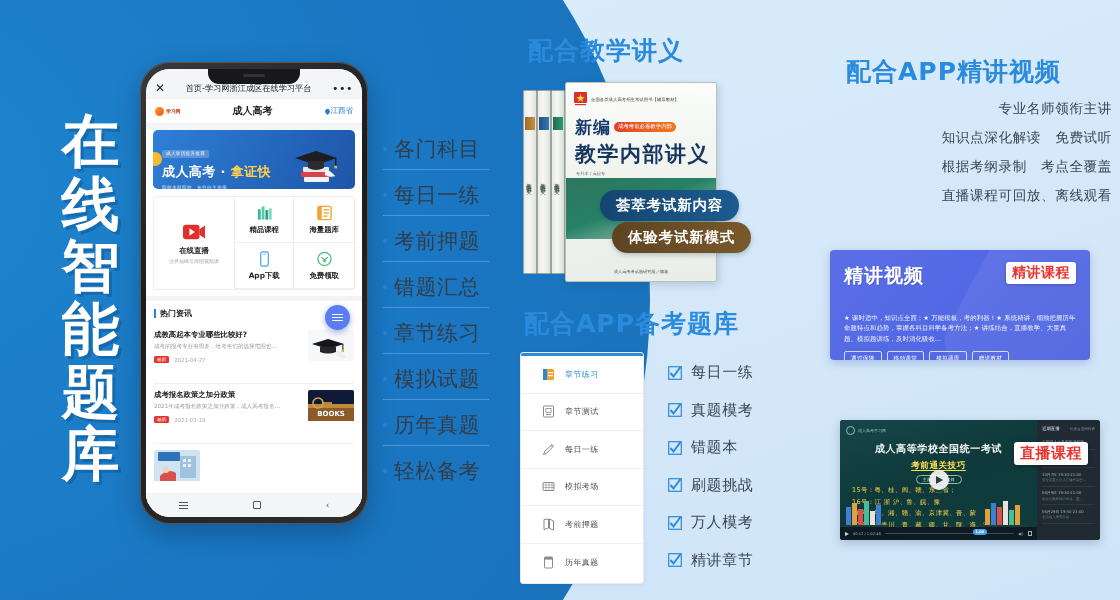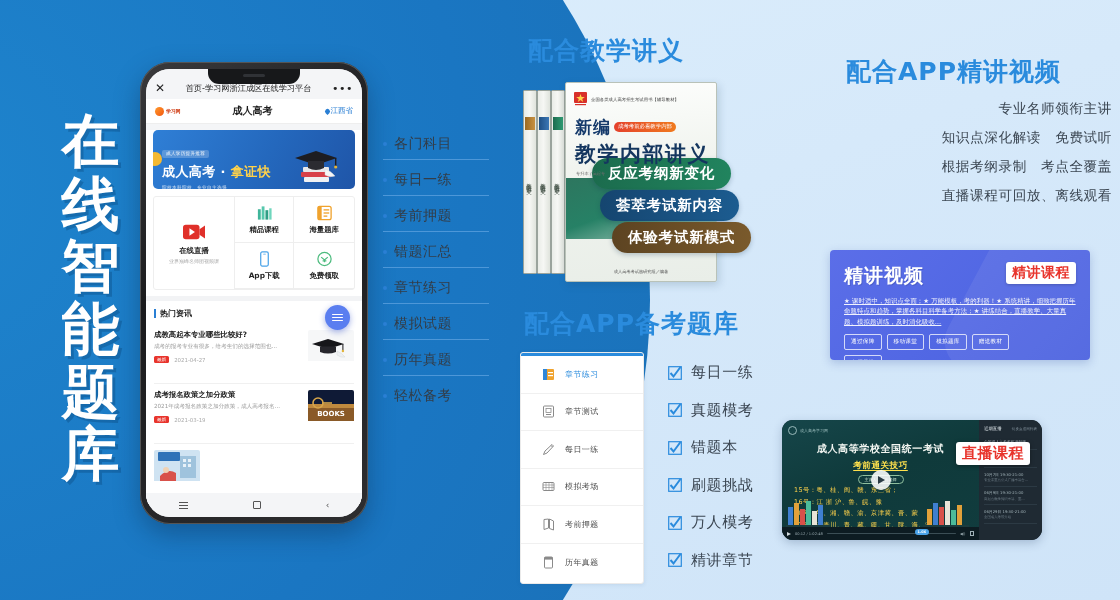--- a/index.html
+++ b/index.html
@@ -164,21 +164,21 @@
   .navln { width:9px; height:7px; border-top:1.3px solid #555; border-bottom:1.3px solid #555;
            position:relative;}
   .navln:after{content:"";position:absolute;left:0;top:2.3px;width:9px;height:1.3px;background:#555;}
 
   
   .feat-list { position:absolute; left: 383px; top: 135px; width: 106px; }
   .feat-item { padding: 0 0 6px 0; margin-bottom: 11px;
                border-bottom: 1.5px solid #4d97d8; display:flex; align-items:center; gap:7px;}
   .feat-item:last-child { border-bottom: none; margin-bottom: 0; }
   .fdot { width:4px; height:4px; border-radius:50%; background:#2a7fd4; flex:none;}
-  .feat-item .fl { font-size: 14px; color: #333d48; letter-spacing: .5px; }
+  .feat-item .fl { font-size: 21px; color: #333d48; letter-spacing: .5px; }
 
   
   .sec-h { position:absolute; color:#2a8bdd; font-size: 25px; font-weight: 700; letter-spacing: 1px;}
   #h-books { left: 528px; top: 34px; }
   #h-app   { left: 524px; top: 307px; }
   #h-video { left: 846px; top: 55px; }
 
   
   .books { position:absolute; left: 523px; top: 82px; width: 195px; height: 200px; }
   .bk-spine { position:absolute; top: 8px; width: 14px; height: 184px;
@@ -260,28 +260,28 @@
   }
   .promo-card h4 { color:#fff; font-size: 19px; font-weight: 800; letter-spacing: 1px;
                    text-shadow: 1px 1px 0 rgba(0,0,0,.12); }
   .badge-red {
     position:absolute; right: 14px; top: 12px;
     background:#fff; border-radius: 3px; padding: 2px 6px;
     color:#e8342c; font-size: 14px; font-weight: 800; letter-spacing: .5px;
     box-shadow: 0 1px 3px rgba(0,0,0,.2);
   }
   .promo-card p { color: rgba(255,255,255,.92); font-size: 6.4px; line-height: 1.6;
-                  margin-top: 7px; letter-spacing: .1px; text-decoration: underline; }
+                  margin-top: 24px; letter-spacing: .1px; }
   .chips { margin-top: 7px; display:flex; flex-wrap:wrap; gap: 5px; width: 205px;}
   .chip { border:1px solid rgba(255,255,255,.75); border-radius: 2px;
           color:#fff; font-size: 5.6px; padding: 3px 6px; letter-spacing:.3px;}
 
   .live-card {
-    position:absolute; left: 782px; top: 420px; width: 260px; height: 120px;
-    background:#12232b; border-radius: 11px; overflow:hidden; display:flex;
+    position:absolute; left: 840px; top: 420px; width: 260px; height: 120px;
+    background:#12232b; border-radius: 3px; overflow:hidden; display:flex;
     box-shadow: 0 3px 10px rgba(30,60,100,.25);
   }
   .live-video { position:relative; width: 197px; height: 100%;
                 background: linear-gradient(160deg,#16464a 0%,#0f3a3b 45%,#113c3e 100%); }
   .lv-logo { position:absolute; left:6px; top:6px; display:flex; align-items:center; gap:3px;}
   .lv-logo .ring { width:9px; height:9px; border:1.2px solid #9bb; border-radius:50%;}
   .lv-logo .tx { font-size:4px; color:#9bb; }
   .lv-t1 { position:absolute; left:0; right:0; top: 22px; text-align:center;
            color:#f3f6f2; font-size: 10px; font-weight: 700; letter-spacing:.6px;}
   .lv-t2 { position:absolute; left:0; right:0; top: 40px; text-align:center;
@@ -580,21 +580,20 @@
       </div>
       <div style="position:relative; z-index:2;">
         <span class="bk-xin">新编</span><span class="bk-ribbon">成考考前必看教学内部</span>
         <div class="bk-main">教学内部讲义</div>
         <div class="bk-sm">专升本 / 高起专</div>
       </div>
       <div class="bk-foot">成人高考考试题研究组／编著</div>
     </div>
   </div>
 
-  <div class="pill" id="pill1">反应考纲新变化</div>
   <div class="pill" id="pill2">荟萃考试新内容</div>
   <div class="pill" id="pill3">体验考试新模式</div>
 
   <div class="sec-h" id="h-app">配合APP备考题库</div>
 
   <div class="qbank">
     <div class="qmenu">
       <div class="top-ind"></div>
 
       <div class="qrow active">

